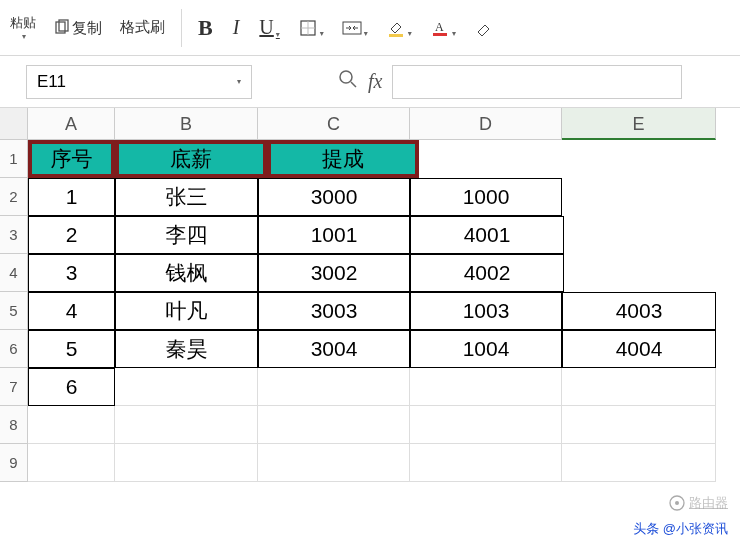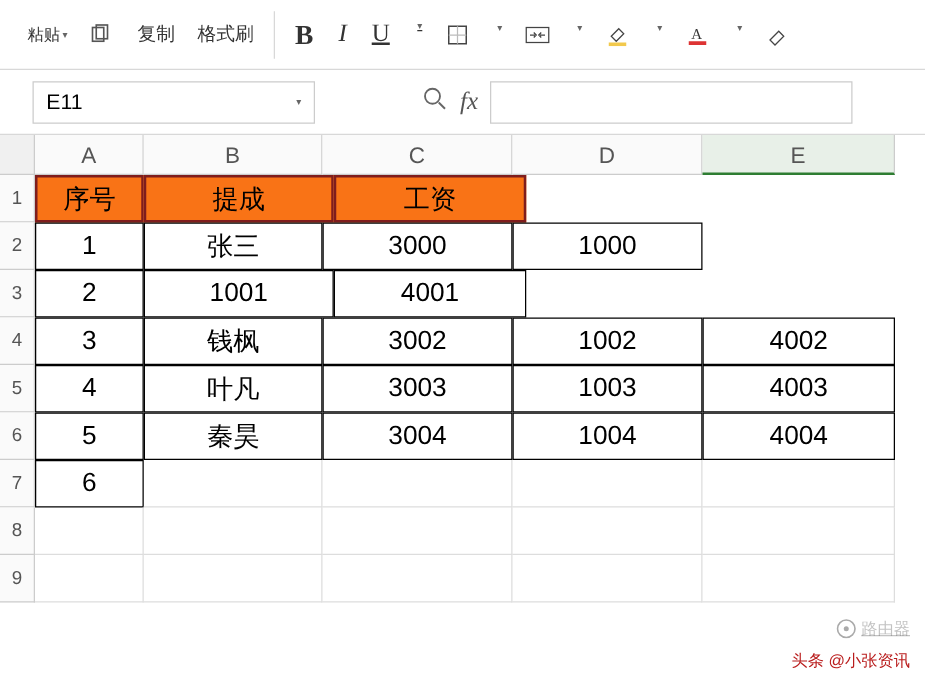--- a/index.html
+++ b/index.html
@@ -14,38 +14,37 @@
     .toolbar {
       display: flex;
       align-items: center;
       height: 56px;
       padding: 0 4px;
       border-bottom: 1px solid #d8d8d8;
       gap: 2px;
     }
     .tb-btn {
       display: flex;
-      flex-direction: row;
+      flex-direction: column;
       align-items: center;
       justify-content: center;
       padding: 2px 6px;
       cursor: pointer;
       font-size: 13px;
       color: #333;
       height: 48px;
-      margin-left: 12px;
     }
     .tb-btn-h {
       display: flex;
-      align-items: flex-start;
+      align-items: flex-end;
       padding: 2px 8px;
       cursor: pointer;
       font-size: 15px;
       color: #333;
-      gap: 20px;
+      gap: 0;
     }
     .tb-sep {
       width: 1px;
       height: 38px;
       background: #d8d8d8;
       margin: 0 6px;
     }
     .dd { font-size: 8px; color: #666; margin-left: 2px; }
     .icon-sq { width: 20px; height: 20px; display:flex; align-items:center; justify-content:center;}
     
@@ -136,33 +135,33 @@
     .cell {
       border-right: 1px solid #ddd;
       border-bottom: 1px solid #ddd;
       display: flex;
       align-items: center;
       justify-content: center;
       font-size: 21px;
       padding: 0 4px;
     }
     .hdr {
-      background: #f97316;
+      background: #14b8a6;
       font-weight: 400;
-      border: 2px solid #7f1d1d;
+      border: 4px solid #7f1d1d;
     }
     .bord {
       border: 1px solid #000;
     }
     .watermark {
       position: absolute;
       right: 12px;
       bottom: 10px;
       font-size: 13px;
-      color: #b91c1c;
+      color: #1d4ed8;
       display:flex;
       align-items:center;
       gap:6px;
     }
     .watermark2 {
       position: absolute;
       right: 12px;
       bottom: 36px;
       font-size: 13px;
       color: rgba(120,120,120,0.45);
@@ -281,39 +280,39 @@
       <div class="row-h">4</div>
       <div class="row-h">5</div>
       <div class="row-h">6</div>
       <div class="row-h">7</div>
       <div class="row-h">8</div>
       <div class="row-h">9</div>
     </div>
     <div class="cells">
       <div class="row">
         <div class="cell hdr wA">序号</div>
+        <div class="cell hdr wC">底薪</div>
         <div class="cell hdr wD">提成</div>
-        <div class="cell hdr wE">工资</div>
       </div>
       <div class="row">
         <div class="cell bord wA">1</div>
         <div class="cell bord wB">张三</div>
         <div class="cell bord wC">3000</div>
         <div class="cell bord wD">1000</div>
       </div>
       <div class="row">
         <div class="cell bord wA">2</div>
+        <div class="cell bord wB">李四</div>
         <div class="cell bord wD">1001</div>
         <div class="cell bord wE">4001</div>
       </div>
       <div class="row">
         <div class="cell bord wA">3</div>
         <div class="cell bord wB">钱枫</div>
         <div class="cell bord wC">3002</div>
-        <div class="cell bord wD">1002</div>
         <div class="cell bord wE">4002</div>
       </div>
       <div class="row">
         <div class="cell bord wA">4</div>
         <div class="cell bord wB">叶凡</div>
         <div class="cell bord wC">3003</div>
         <div class="cell bord wD">1003</div>
         <div class="cell bord wE">4003</div>
       </div>
       <div class="row">

